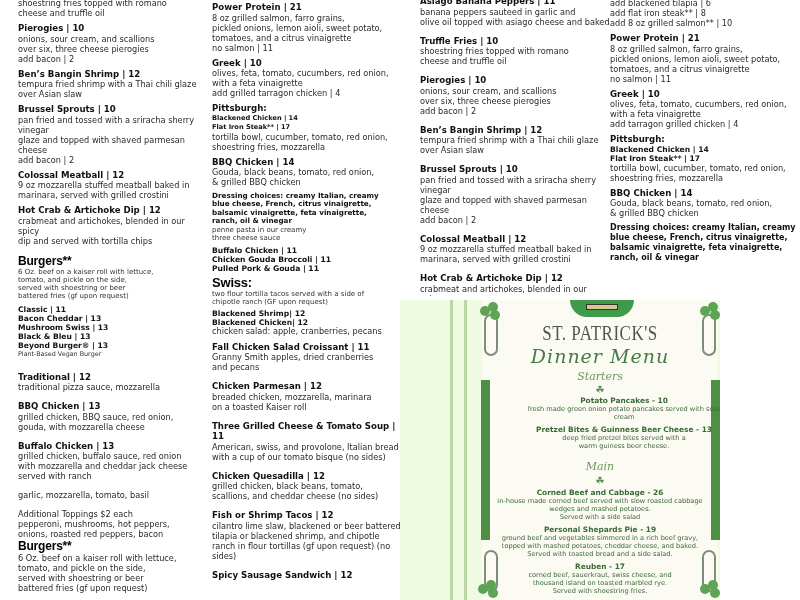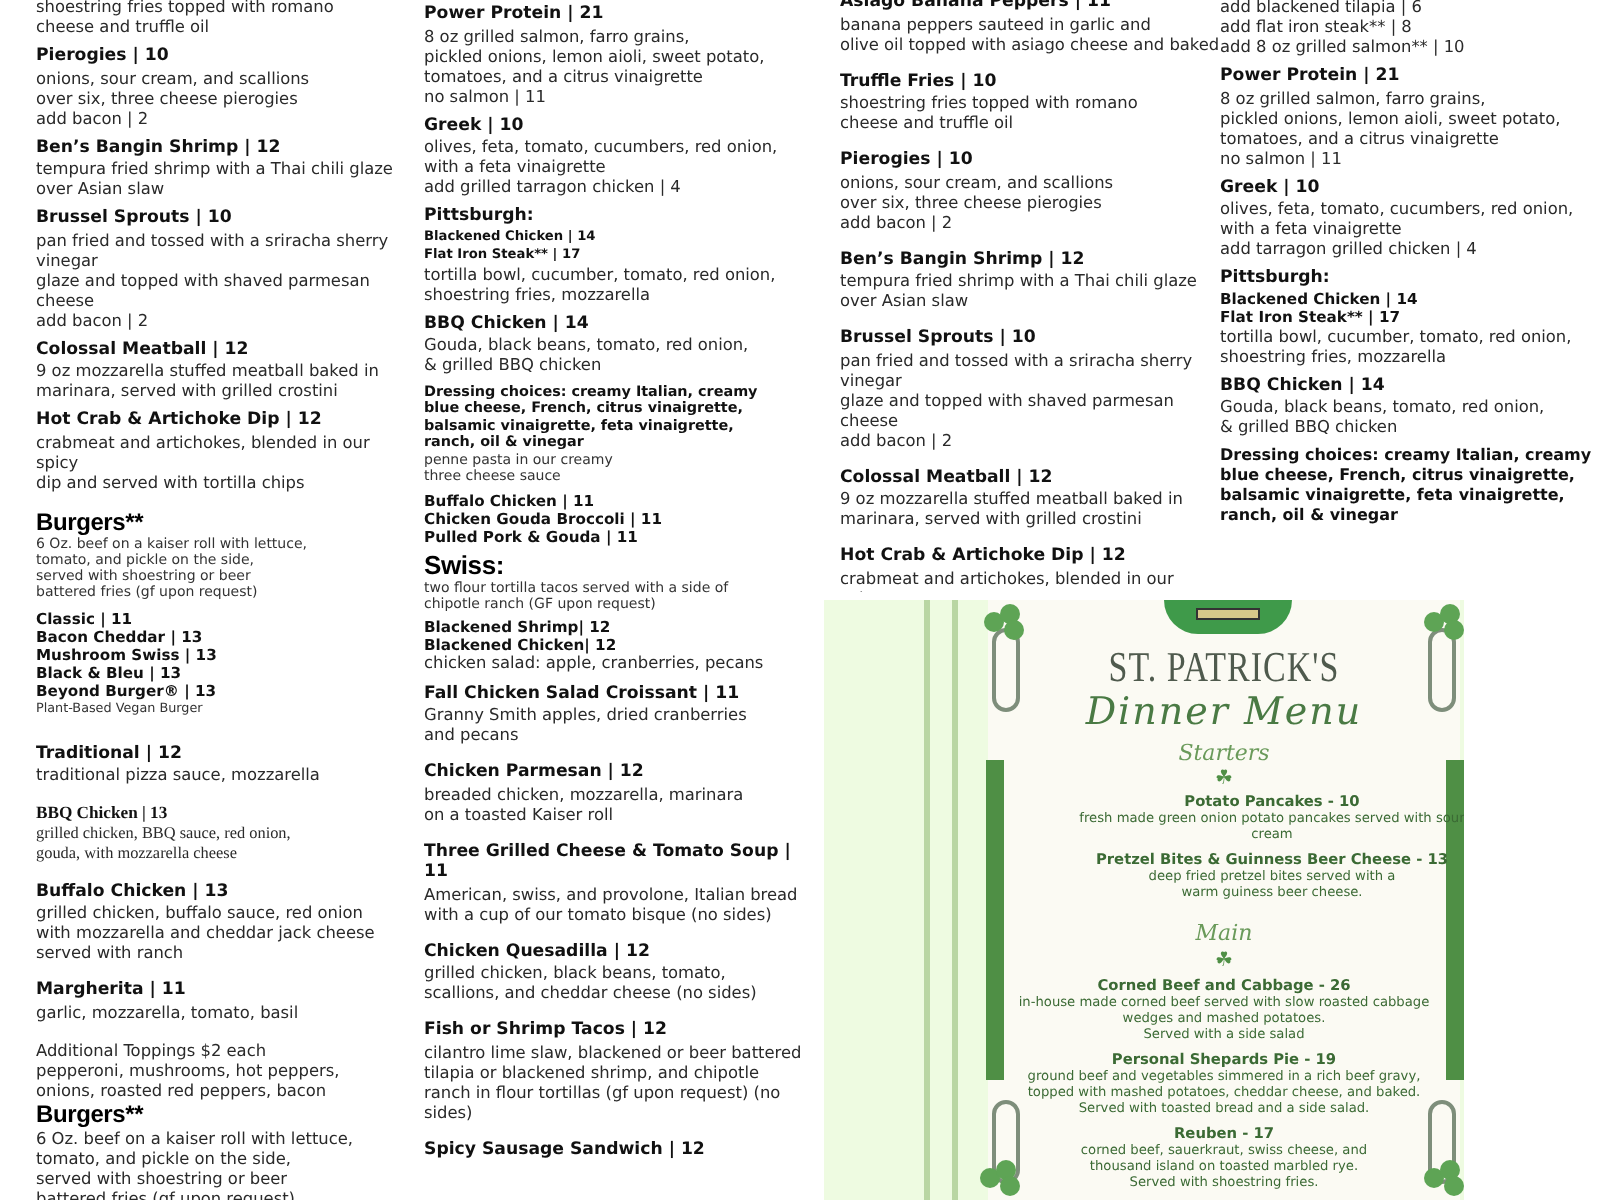--- a/index.html
+++ b/index.html
@@ -9,21 +9,21 @@
   .col { position: absolute; overflow: hidden; }
   .item { margin-bottom: 5px; }
   .iname { font-weight: bold; font-size: 8.6px; line-height: 10.5px; color: #111; }
   .idesc { font-size: 8.2px; line-height: 10px; color: #2a2a2a; }
   .sname { font-weight: bold; font-size: 7.6px; line-height: 9px; color: #111; }
   .small { font-size: 6.6px; line-height: 8px; color: #333; }
   .heading { font-family: "Liberation Sans Narrow", "Liberation Sans", sans-serif; font-weight: bold; font-size: 13px; line-height: 14px; color: #000; letter-spacing: -0.2px; }
   .boldp { font-weight: bold; font-size: 8px; line-height: 10px; color: #111; }
 
   
-  #poster { position: absolute; left: 400px; top: 300px; width: 320px; height: 300px; background: #eefbe1; overflow: hidden; margin-left: 12px; }
+  #poster { position: absolute; left: 400px; top: 300px; width: 320px; height: 300px; background: #eefbe1; overflow: hidden; }
   .stripe { position: absolute; top: 0; bottom: 0; width: 3px; background: #b9d6a3; }
   .paper { position: absolute; left: 82px; top: 0; width: 236px; height: 300px; background: #fbfaf3; }
   .bleft, .bright { position: absolute; top: 80px; width: 9px; height: 160px; background: #4f8f45; }
   .bleft { left: 81px; } .bright { left: 311px; }
   .knot { position: absolute; width: 14px; height: 42px; border: 2px solid #7e8e7b; border-radius: 7px; }
   .clover { position: absolute; width: 22px; height: 18px; }
   .clover span { position: absolute; width: 10px; height: 10px; background: #5ea455; border-radius: 50%; }
   .ptitle { position: absolute; left: 0; width: 400px; text-align: center; }
   .t-stp { top: 24px; font-family: "Liberation Serif", serif; font-size: 17px; color: #4f5a4d; letter-spacing: 0.5px; transform: scaleY(1.25); }
   .t-dm { top: 45px; font-family: "DejaVu Serif", serif; font-style: italic; font-size: 19px; color: #4a7a44; letter-spacing: 1px; }
@@ -80,33 +80,32 @@
       <div class="sname">Mushroom Swiss | 13</div>
       <div class="sname">Black &amp; Bleu | 13</div>
       <div class="sname">Beyond Burger® | 13</div>
     </div>
   <div class="small" style="font-size:6.4px;">Plant-Based Vegan Burger</div>
   <div id="c1-pizzas" style="margin-top:14px;">
       <div class="item" style="margin-bottom: 9px;">
         <div class="iname">Traditional | 12</div>
         <div class="idesc">traditional pizza sauce, mozzarella</div>
       </div>
-      <div class="item" style="margin-bottom: 9px; font-family: Liberation Serif, serif;">
+      <div class="item" style="margin-bottom: 9px;">
         <div class="iname">BBQ Chicken | 13</div>
         <div class="idesc">grilled chicken, BBQ sauce, red onion,</div>
         <div class="idesc">gouda, with mozzarella cheese</div>
       </div>
       <div class="item" style="margin-bottom: 9px;">
         <div class="iname">Buffalo Chicken | 13</div>
         <div class="idesc">grilled chicken, buffalo sauce, red onion</div>
         <div class="idesc">with mozzarella and cheddar jack cheese</div>
         <div class="idesc">served with ranch</div>
       </div>
       <div class="item" style="margin-bottom: 9px;">
-        <div class="iname">Margherita | 11</div>
         <div class="idesc">garlic, mozzarella, tomato, basil</div>
       </div>
     </div>
   <div id="c1-toppings" class="idesc" style="margin-top:6px;">
       <div>Additional Toppings  $2 each</div>
       <div>pepperoni, mushrooms, hot peppers,</div>
       <div>onions, roasted red peppers, bacon</div>
     </div>
   <div class="heading" style="font-size:12px;">Burgers**</div>
   <div id="c1-burgers-b-desc" class="idesc">

